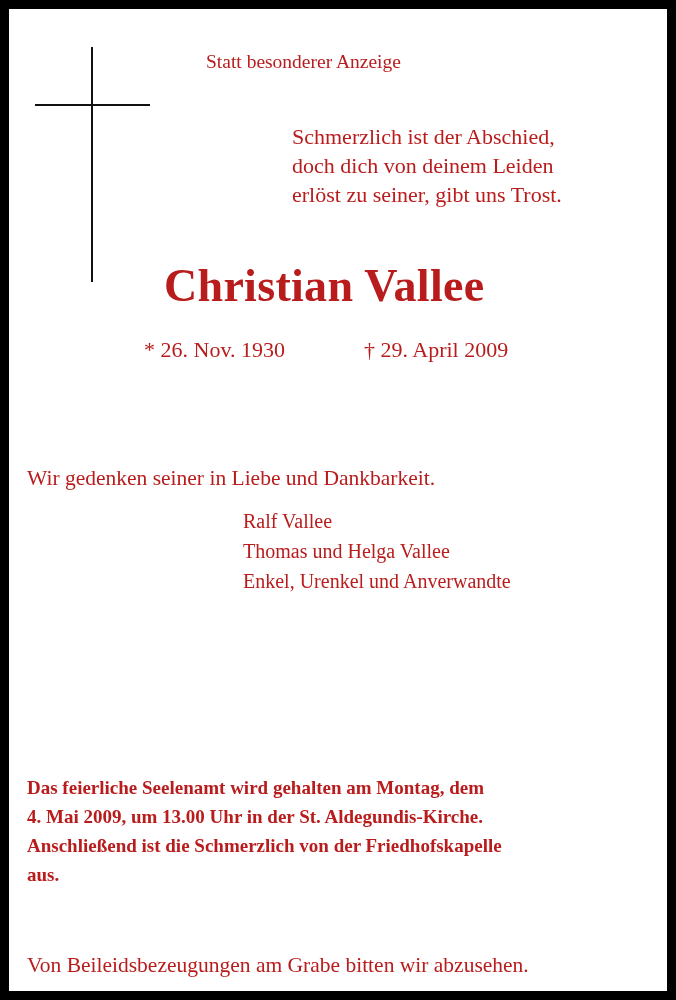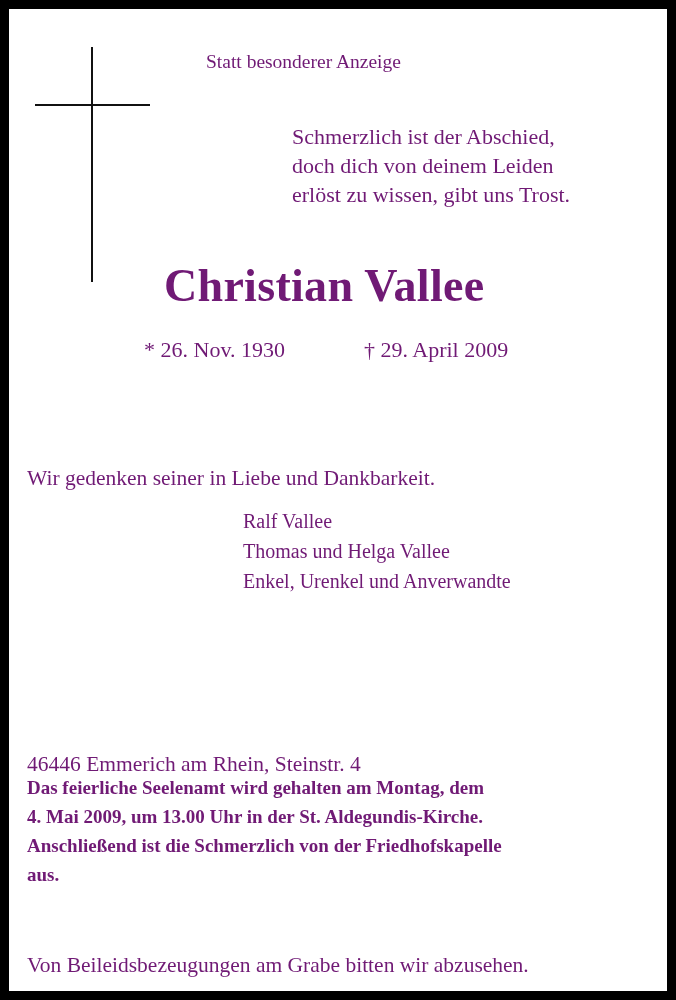--- a/index.html
+++ b/index.html
@@ -1,19 +1,19 @@
 <!DOCTYPE html>
 <html><head>
   <meta charset="utf-8">
   <style>
     html, body { margin: 0; padding: 0; background: #000; }
     body { width: 676px; height: 1000px; position: relative; overflow: hidden; }
     .card {
       position: absolute; left: 9px; top: 9px; width: 658px; height: 982px;
-      background: #fff; color: #701a75;
+      background: #fff; color: #b91c1c;
       font-family: "Liberation Serif", "DejaVu Serif", serif;
     }
     .abs { position: absolute; white-space: nowrap; }
     .cross-v { position: absolute; left: 82px; top: 38px; width: 2px; height: 235px; background: #111; }
     .cross-h { position: absolute; left: 26px; top: 95px; width: 115px; height: 2px; background: #111; }
     .t20 { font-size: 21.5px; line-height: 28px; margin-top: 36px; }
     .headline { font-size: 19.5px; }
     .quote { font-size: 22px; line-height: 29px; }
     .name { font-size: 46px; font-weight: bold; letter-spacing: 0.3px; }
     .dates { font-size: 22px; text-align: right; }
@@ -27,37 +27,36 @@
   <div>
     <div class="cross-v"></div>
     <div class="cross-h"></div>
   </div>
 
   <div class="abs headline" style="left:197px; top:42px;">Statt besonderer Anzeige</div>
 
   <div class="abs quote" style="left:283px; top:113px;">
     <div>Schmerzlich ist der Abschied,</div>
     <div>doch dich von deinem Leiden</div>
-    <div>erlöst zu wissen, gibt uns Trost.</div>
+    <div>erlöst zu seiner, gibt uns Trost.</div>
   </div>
 
   <div class="abs name" style="left:155px; top:250px;">Christian Vallee</div>
 
   <div class="abs dates" style="left:135px; top:328px;">* 26. Nov. 1930</div>
   <div class="abs dates" style="left:355px; top:328px;">† 29. April 2009</div>
 
   <div class="abs t20" style="left:18px; top:419px;">Wir gedenken seiner in Liebe und Dankbarkeit.</div>
 
   <div class="abs mourners" style="left:234px; top:497px;">
     <div>Ralf Vallee</div>
     <div>Thomas und Helga Vallee</div>
     <div>Enkel, Urenkel und Anverwandte</div>
   </div>
 
-  <div class="abs t20" style="left:18px; top:705px;">46446 Emmerich am Rhein, Steinstr. 4</div>
 
   <div class="abs para" style="left:18px; top:764px;">
     <div>Das feierliche Seelenamt wird gehalten am Montag, dem</div>
     <div>4. Mai 2009, um 13.00 Uhr in der St. Aldegundis-Kirche.</div>
     <div>Anschließend ist die Schmerzlich von der Friedhofskapelle</div>
     <div>aus.</div>
   </div>
 
   <div class="abs t20" style="left:18px; top:906px;">Von Beileidsbezeugungen am Grabe bitten wir abzusehen.</div>
 </div>

